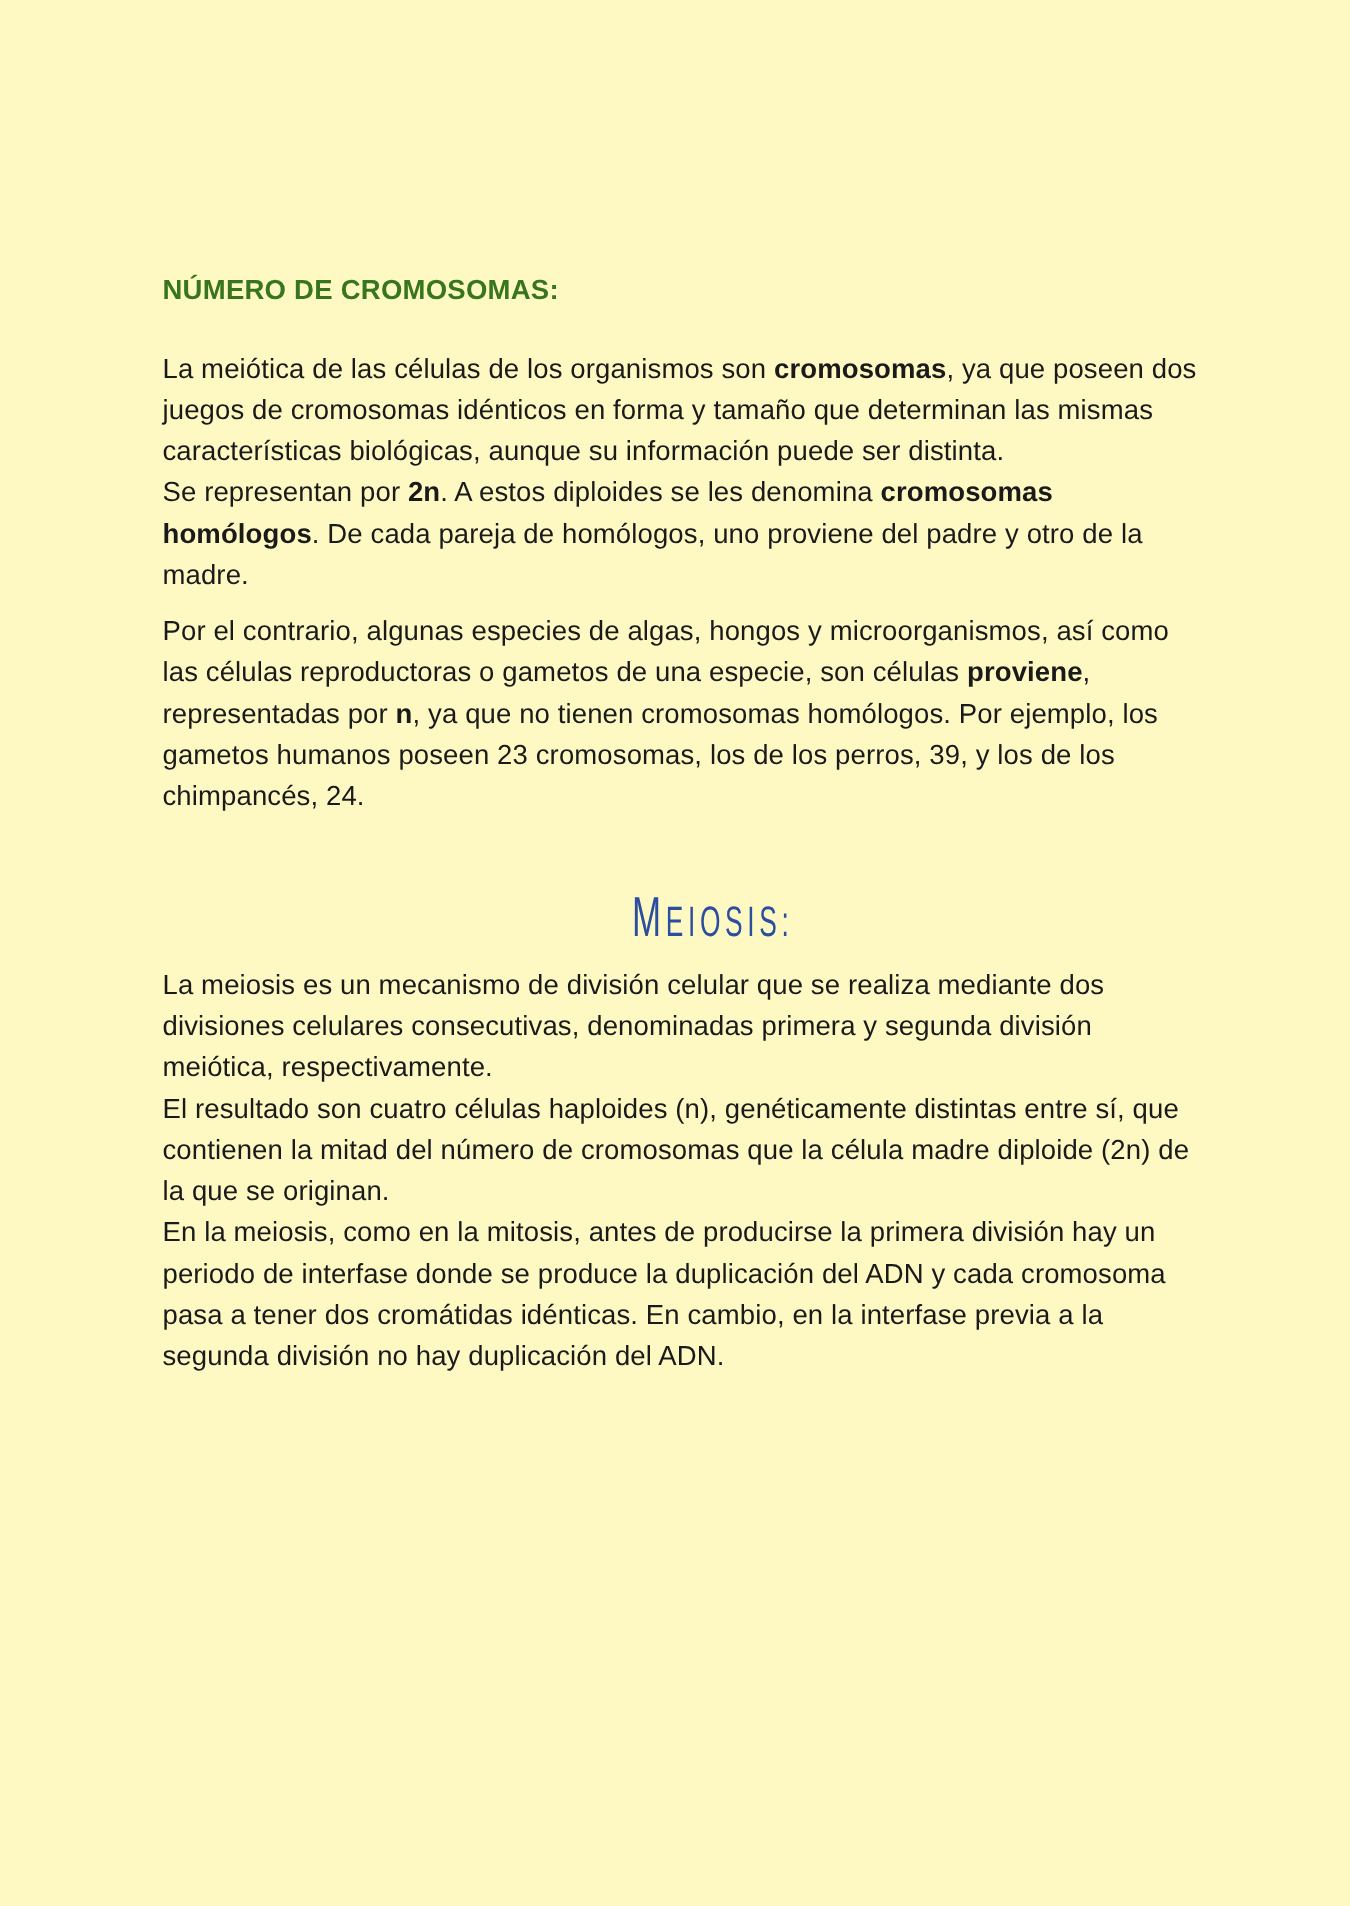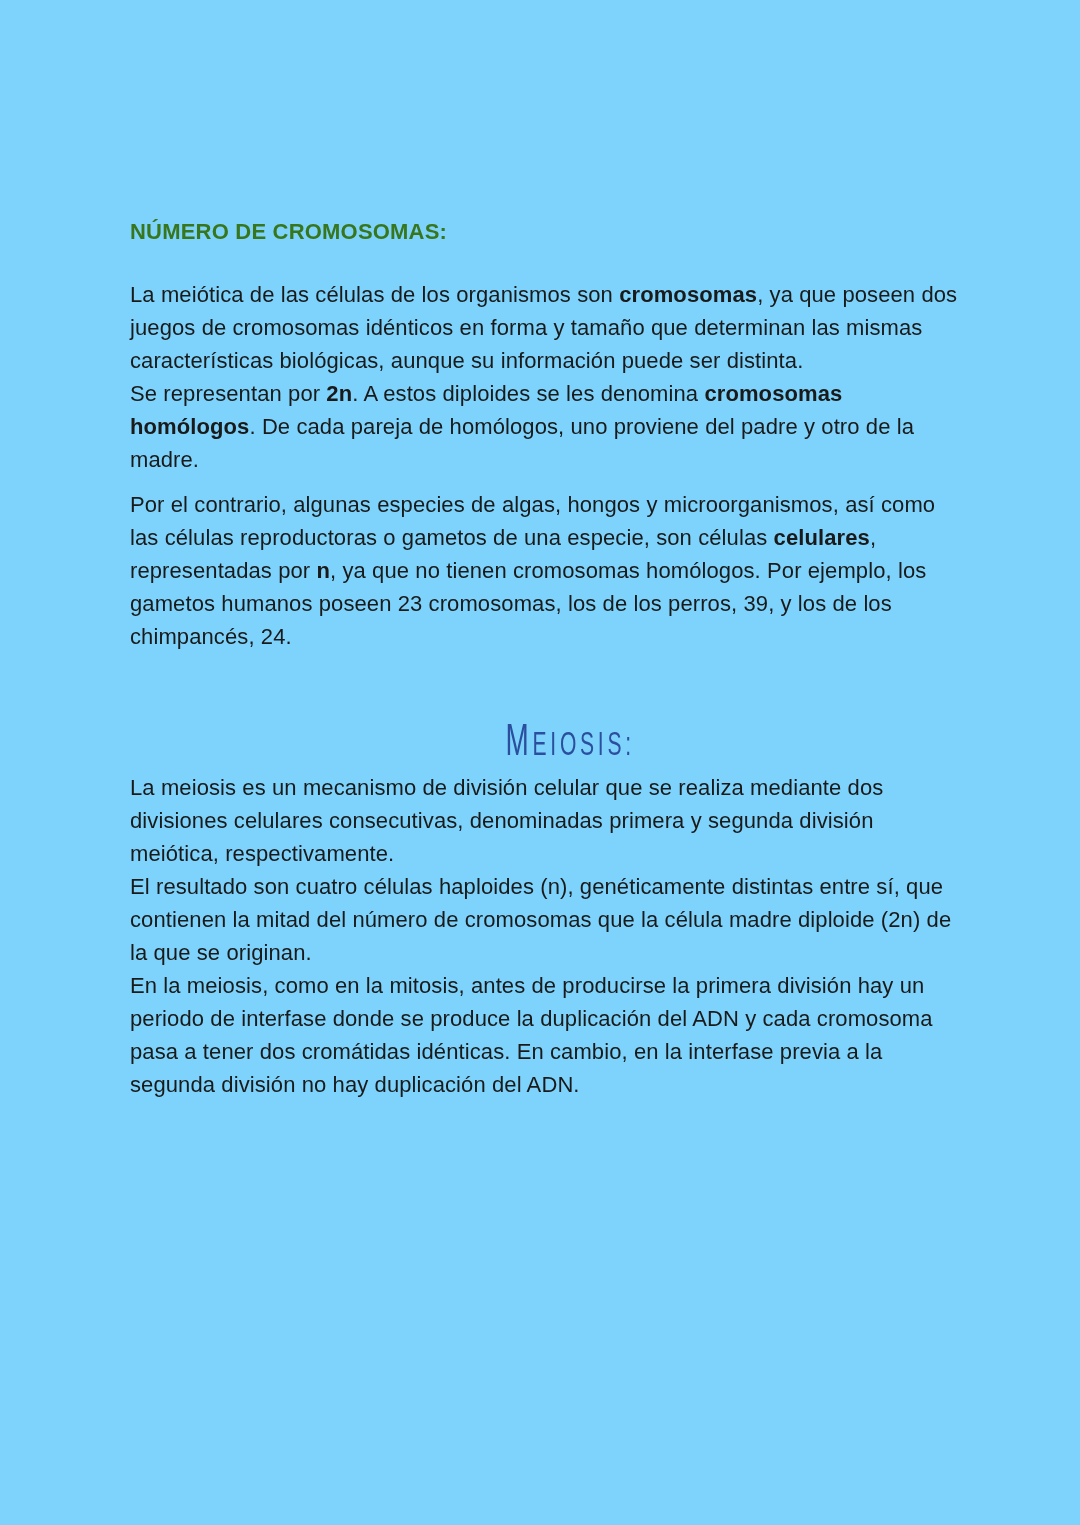--- a/index.html
+++ b/index.html
@@ -4,21 +4,21 @@
 <style>
   html, body {
     margin: 0;
     padding: 0;
     background: #ffffff;
   }
   .page {
     position: relative;
     width: 1080px;
     height: 1525px;
-    background: #7dd3fc;
+    background: #fef9c3;
     font-family: "Liberation Sans", sans-serif;
     color: #1a1a1a;
     overflow: hidden;
   }
   .content {
     position: absolute;
     left: 130px;
     top: 219px;
     width: 880px;
   }
@@ -35,21 +35,21 @@
     margin: 0 0 12px 0;
     white-space: pre-line;
     letter-spacing: 0.1px;
   }
   p.bodytext b {
     font-weight: 700;
   }
   .meiosis-heading {
     margin: 58px 0 14px 0;
     text-align: center;
-    line-height: 57px;
+    line-height: 46px;
     height: 46px;
   }
   .meiosis-inner {
     display: inline-block;
     transform: scaleX(0.62);
     transform-origin: center bottom;
     letter-spacing: 6px;
     font-weight: 400;
     white-space: nowrap;
   }
@@ -70,21 +70,21 @@
 
 
     <p class="bodytext"><span>La meiótica de las células de los organismos son </span><b>cromosomas</b><span>, ya que poseen dos
 juegos de cromosomas idénticos en forma y tamaño que determinan las mismas
 características biológicas, aunque su información puede ser distinta.
 Se representan por </span><b>2n</b><span>. A estos diploides se les denomina </span><b>cromosomas
 homólogos</b><span>. De cada pareja de homólogos, uno proviene del padre y otro de la
 madre.</span></p>
 
     <p class="bodytext"><span>Por el contrario, algunas especies de algas, hongos y microorganismos, así como
-las células reproductoras o gametos de una especie, son células </span><b>celulares</b><span>,
+las células reproductoras o gametos de una especie, son células </span><b>proviene</b><span>,
 representadas por </span><b>n</b><span>, ya que no tienen cromosomas homólogos. Por ejemplo, los
 gametos humanos poseen 23 cromosomas, los de los perros, 39, y los de los
 chimpancés, 24.</span></p>
 
     <div class="meiosis-heading" style="color: rgb(43, 79, 158);">
       <span class="meiosis-inner">
         <span class="meiosis-first">M</span><span class="meiosis-rest">EIOSIS:</span>
       </span>
     </div>
 

